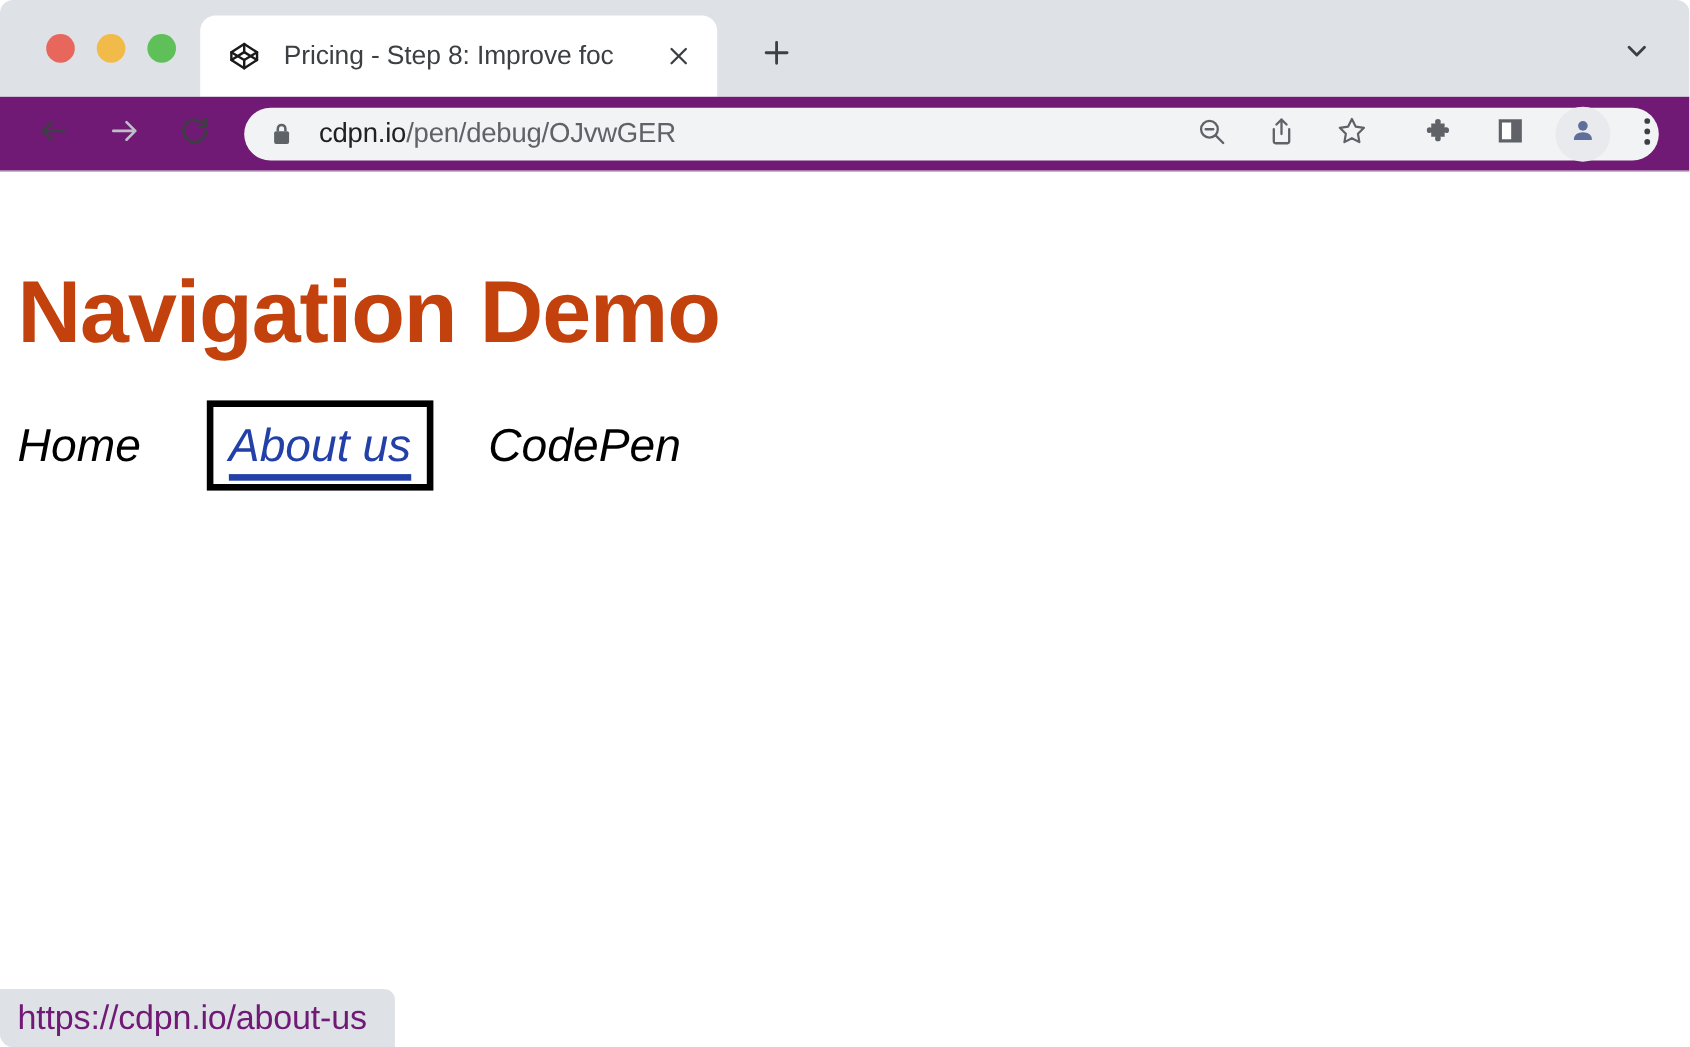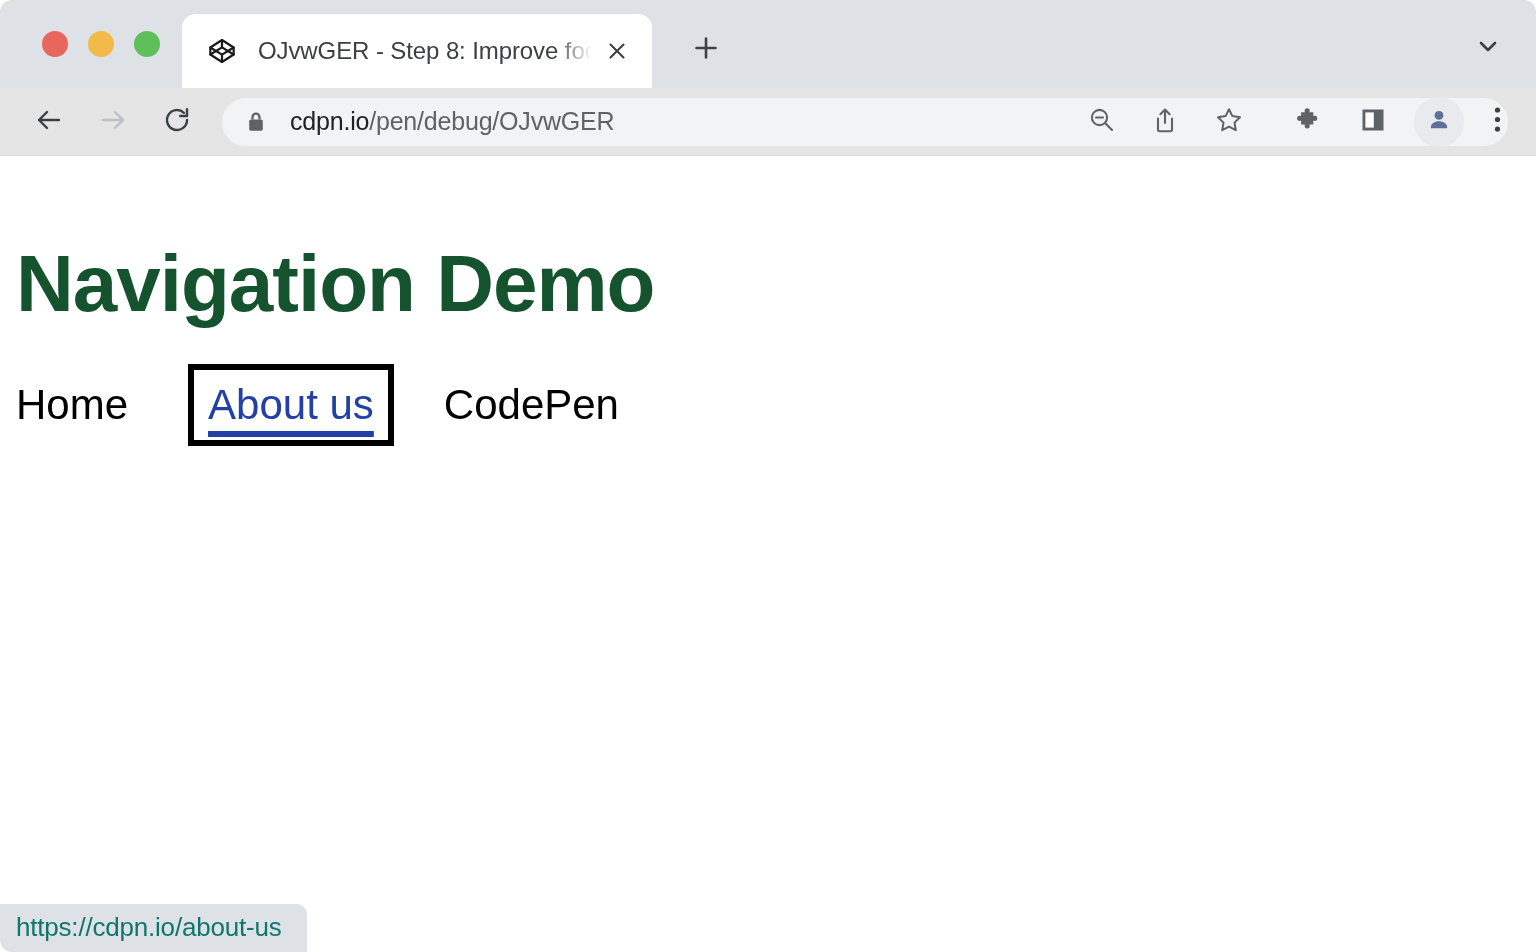--- a/index.html
+++ b/index.html
@@ -120,21 +120,21 @@
     height: 52px;
     display: flex;
     align-items: center;
     justify-content: center;
     border-radius: 50%;
   }
 
   
   .toolbar {
     height: 68px;
-    background: #e5e5e5;
+    background: #701a75;
     display: flex;
     align-items: center;
     padding: 0 18px 0 22px;
     border-bottom: 1px solid #dadce0;
     position: relative;
   }
 
   .nav-btn {
     width: 54px;
     height: 54px;
@@ -208,30 +208,31 @@
     left: 0;
     right: 0;
     bottom: 0;
     background: #ffffff;
     overflow: hidden;
   }
 
   .page-title {
     font-size: 80px;
     font-weight: bold;
-    color: #14532d;
+    color: #c2410c;
     margin: 87px 0 0 16px;
     letter-spacing: -1px;
     line-height: 1;
   }
 
   .nav-links {
     margin: 58px 0 0 16px;
     display: flex;
     gap: 0;
+    font-style: italic;
   }
 
   .nav-link {
     font-size: 42px;
     color: #000000;
     text-decoration: none;
     line-height: 1.1;
     white-space: nowrap;
     padding: 0;
   }
@@ -250,22 +251,22 @@
   }
 
   
   .status-bubble {
     position: absolute;
     left: 0;
     bottom: 0;
     background: #dee1e6;
     border-radius: 0 10px 0 0;
     padding: 8px 26px 9px 16px;
-    font-size: 26px;
-    color: #0f766e;
+    font-size: 31px;
+    color: #701a75;
     white-space: nowrap;
     letter-spacing: -0.2px;
   }
 </style>
 </head>
 <body>
 
 <div class="browser-window">
 
   <div class="tab-strip">
@@ -280,21 +281,21 @@
 
       <div class="tab">
         <span class="tab-favicon">
           <svg width="28" height="28" viewBox="0 0 24 24" fill="none" stroke="#1a1a1a" stroke-width="1.9" stroke-linejoin="round" stroke-linecap="round">
             <path d="M12 2.6 22 9v6l-10 6.4L2 15V9z"></path>
             <path d="M2 9l10 6.1L22 9"></path>
             <path d="M2 15l10-6.1L22 15"></path>
             <path d="M12 2.6v6.3M12 15.1v6.3"></path>
           </svg>
         </span>
-        <span class="tab-title">OJvwGER - Step 8: Improve foc</span>
+        <span class="tab-title">Pricing - Step 8: Improve foc</span>
         <span class="tab-close">
           <svg width="20" height="20" viewBox="0 0 20 20" stroke="#3c4043" stroke-width="2.1" stroke-linecap="round">
             <path d="M3.5 3.5 16.5 16.5M16.5 3.5 3.5 16.5"></path>
           </svg>
         </span>
       </div>
 
       <div class="new-tab-btn">
         <span>
           <svg width="26" height="26" viewBox="0 0 26 26" stroke="#3c4043" stroke-width="2.6" stroke-linecap="round">

